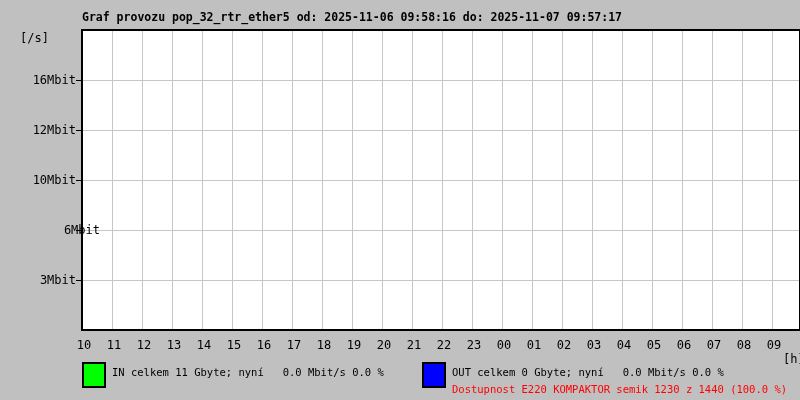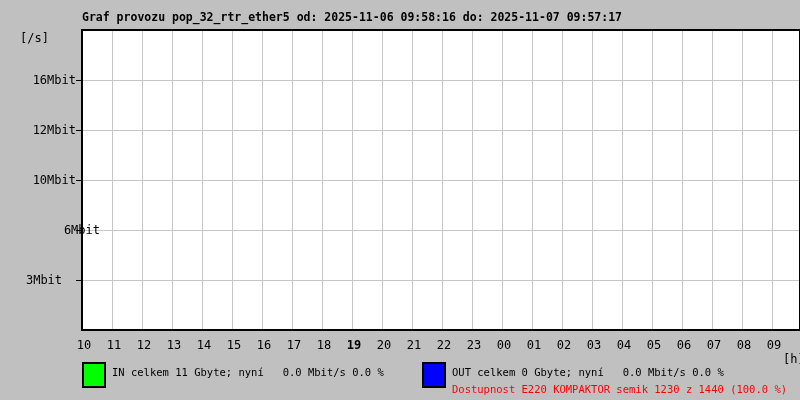--- a/index.html
+++ b/index.html
@@ -77,33 +77,33 @@
         <line x1="64" y1="280.5" x2="70" y2="280.5" stroke="#000" stroke-width="1"></line>
       </g>
     <rect id="plot-border" x="70" y="30" width="718" height="300" fill="none" stroke="#000" stroke-width="2"></rect>
   </svg>
 
   <div id="ylabels">
       <div class="abs ylab" style="top: 74px; text-align: right;">16Mbit</div>
       <div class="abs ylab" style="top: 124px;">12Mbit</div>
       <div class="abs ylab" style="top: 174px;">10Mbit</div>
       <div class="abs ylab" style="top: 224px; padding-left: 24px;">6Mbit</div>
-      <div class="abs ylab" style="top: 274px; text-align: center;">3Mbit</div>
+      <div class="abs ylab" style="top: 274px;">3Mbit</div>
     </div>
   <div id="xlabels">
       <div class="abs xlab" style="left: 58px;">10</div>
       <div class="abs xlab" style="left: 88px;">11</div>
       <div class="abs xlab" style="left: 118px;">12</div>
       <div class="abs xlab" style="left: 148px;">13</div>
       <div class="abs xlab" style="left: 178px;">14</div>
       <div class="abs xlab" style="left: 208px;">15</div>
       <div class="abs xlab" style="left: 238px;">16</div>
       <div class="abs xlab" style="left: 268px;">17</div>
       <div class="abs xlab" style="left: 298px;">18</div>
-      <div class="abs xlab" style="left: 328px; font-weight: bold;">19</div>
+      <div class="abs xlab" style="left: 328px;">19</div>
       <div class="abs xlab" style="left: 358px;">20</div>
       <div class="abs xlab" style="left: 388px;">21</div>
       <div class="abs xlab" style="left: 418px;">22</div>
       <div class="abs xlab" style="left: 448px;">23</div>
       <div class="abs xlab" style="left: 478px;">00</div>
       <div class="abs xlab" style="left: 508px;">01</div>
       <div class="abs xlab" style="left: 538px;">02</div>
       <div class="abs xlab" style="left: 568px;">03</div>
       <div class="abs xlab" style="left: 598px;">04</div>
       <div class="abs xlab" style="left: 628px;">05</div>

